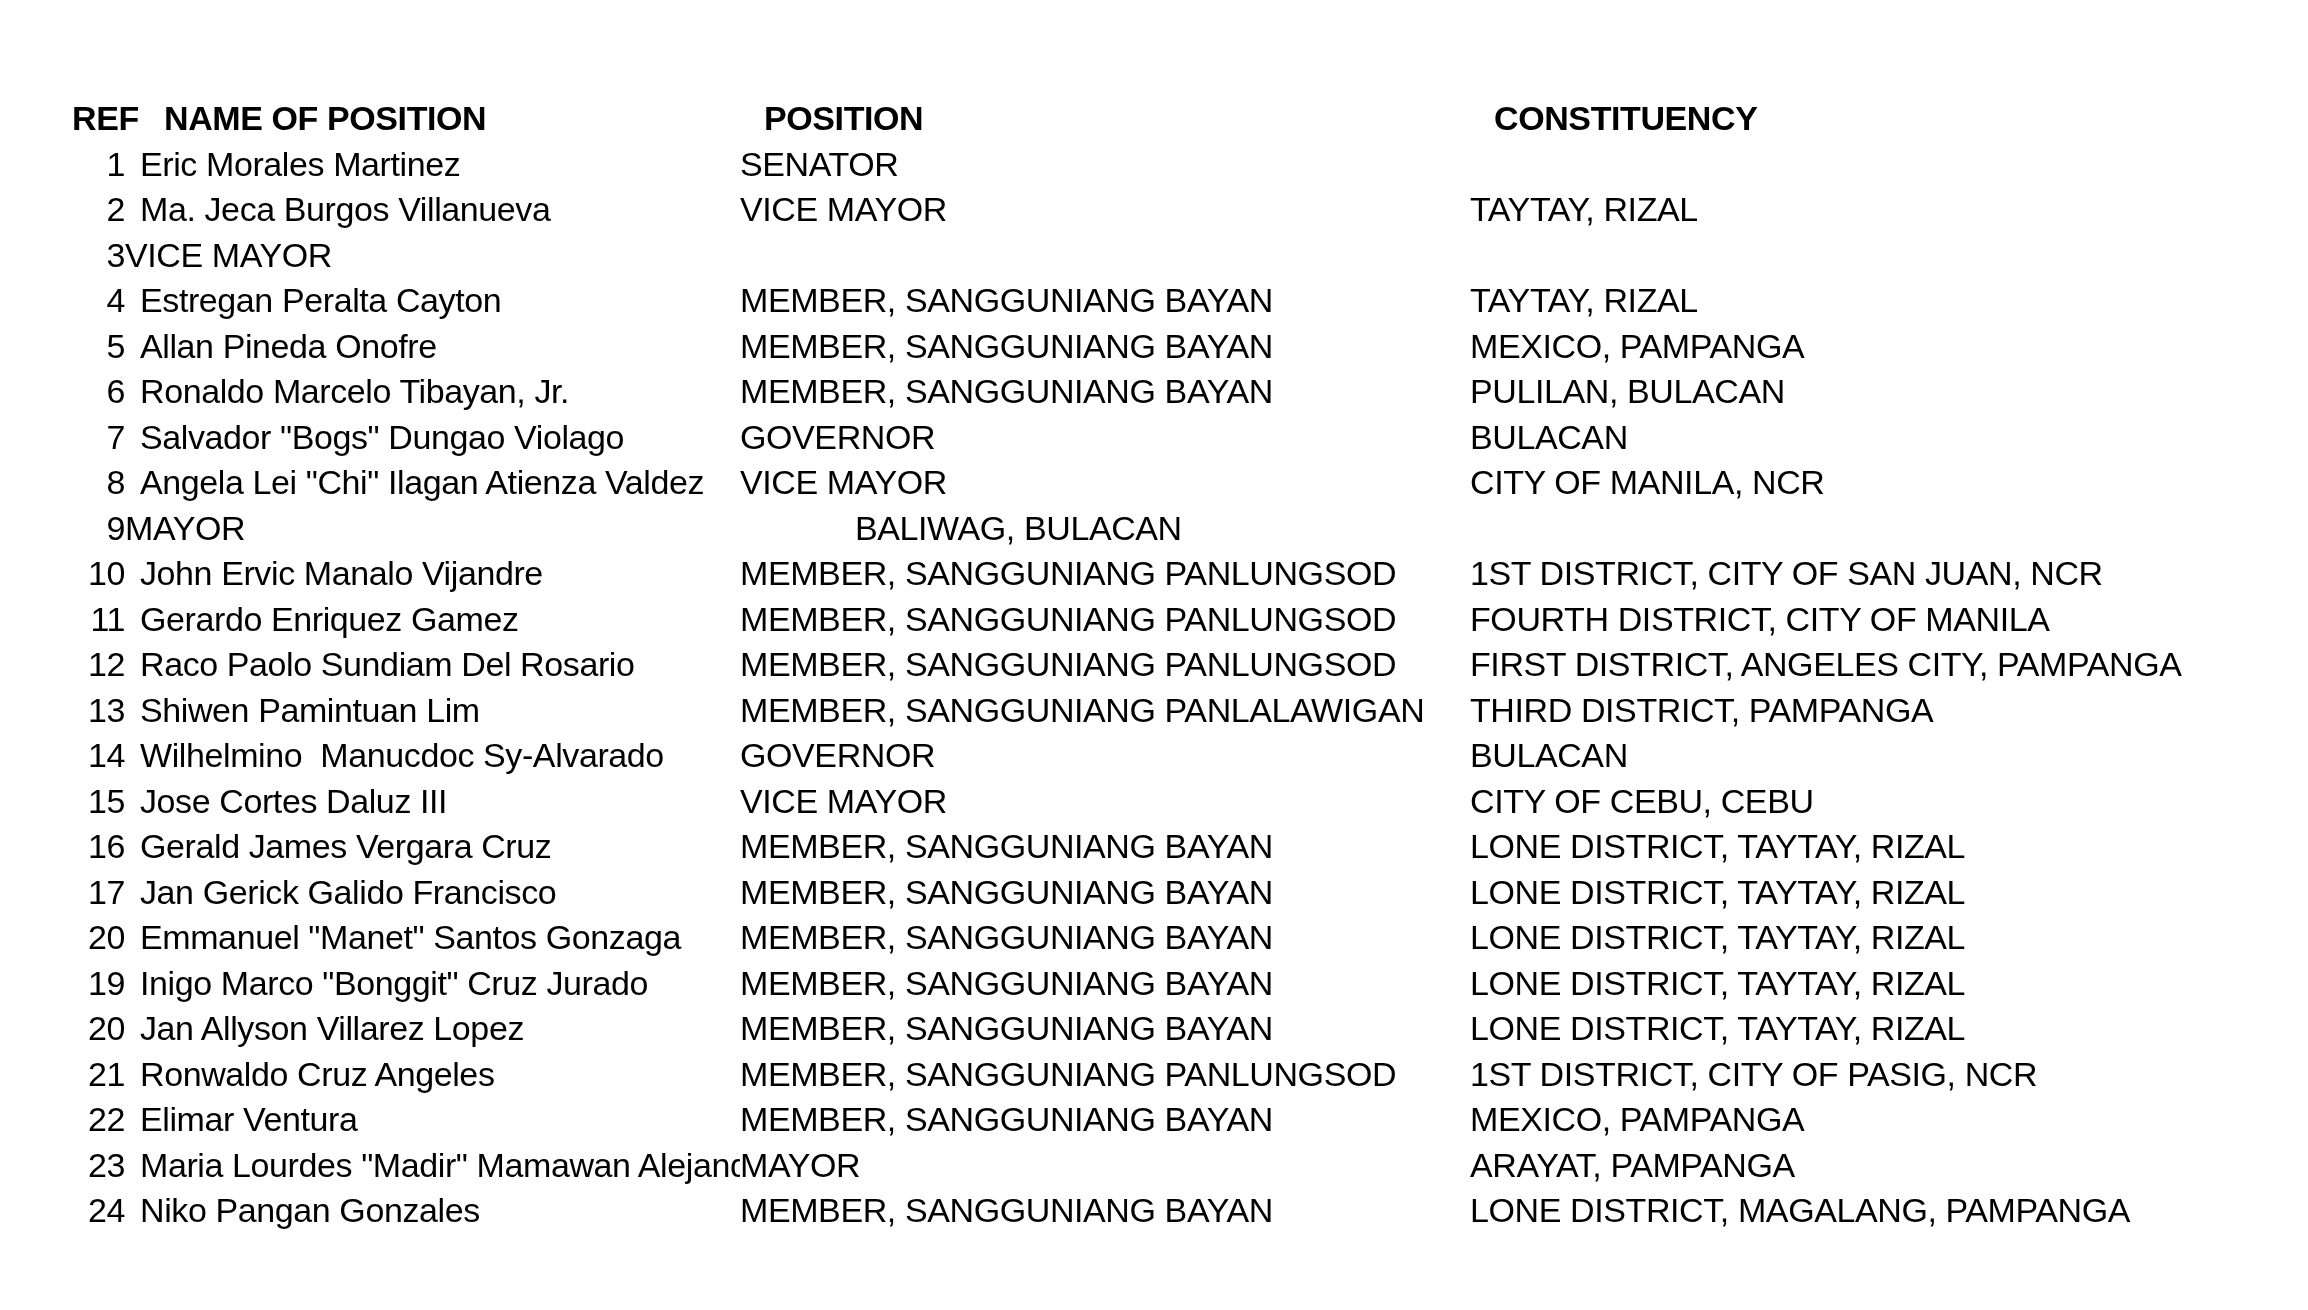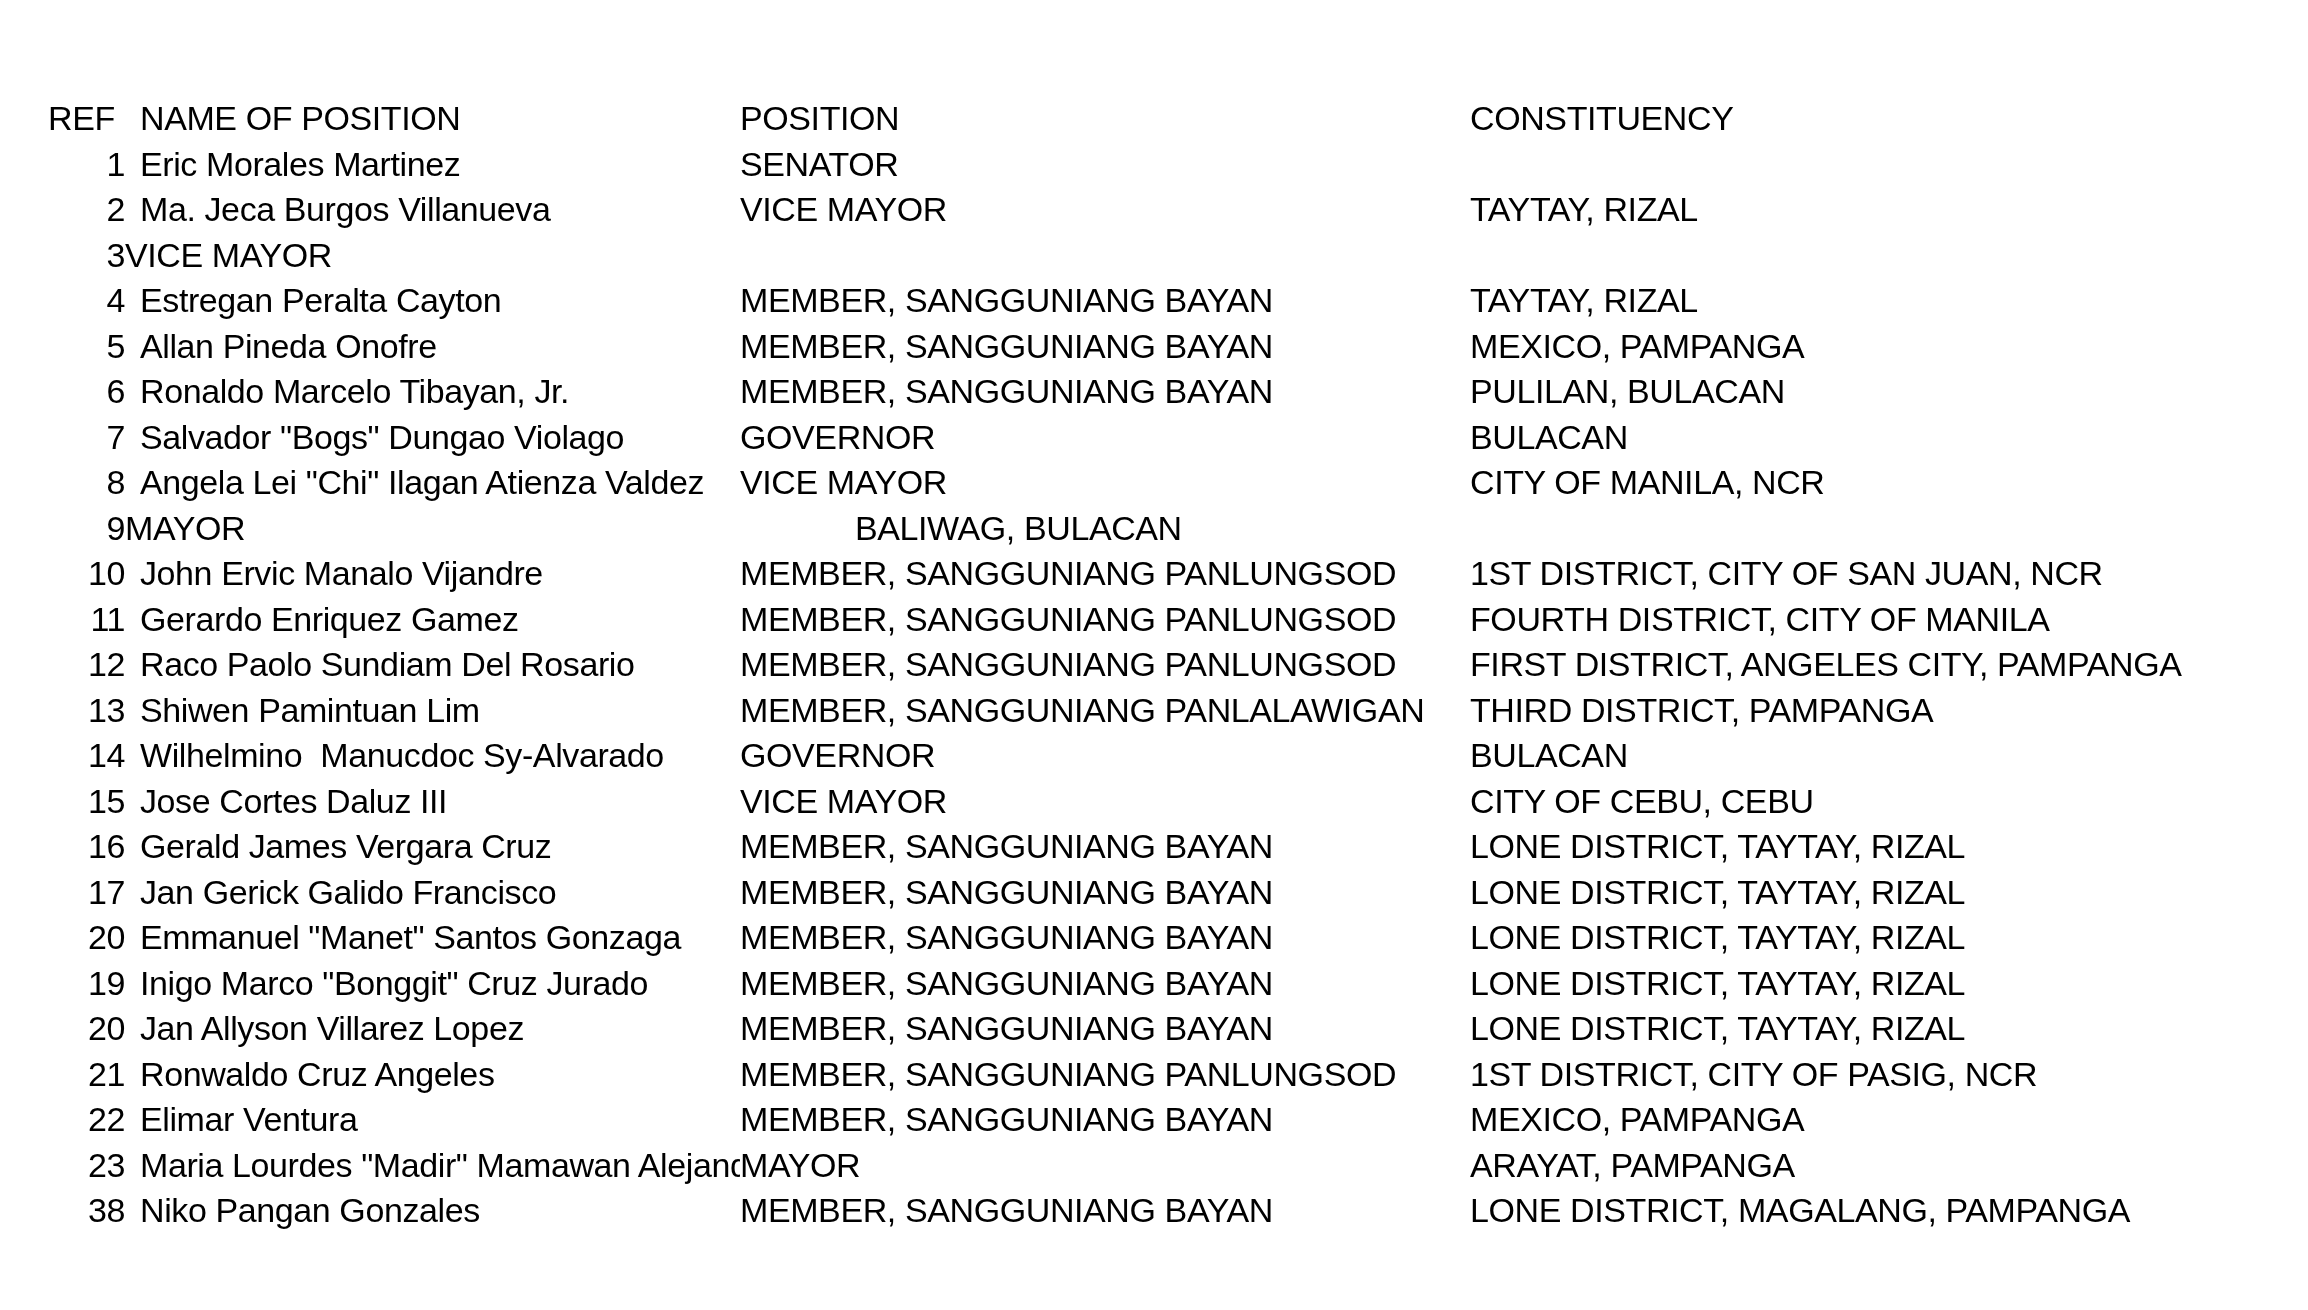--- a/index.html
+++ b/index.html
@@ -23,21 +23,22 @@
   }
   .row {
     display: flex;
     height: 45.5px;
     line-height: 45.5px;
     font-size: 34px;
     letter-spacing: -0.4px;
     white-space: pre;
   }
   .row.header {
-    font-weight: normal;
+    font-weight: bold;
+    margin-left: 24px;
   }
   .c-ref {
     width: 77px;
     flex: 0 0 77px;
     text-align: right;
     overflow: hidden;
   }
   .header .c-ref {
     text-align: left;
   }
@@ -223,19 +224,19 @@
   </div>
 
   <div class="row">
     <div class="c-ref">23</div>
     <div class="c-name">Maria Lourdes "Madir" Mamawan Alejandro</div>
     <div class="c-pos">MAYOR</div>
     <div class="c-const">ARAYAT, PAMPANGA</div>
   </div>
 
   <div class="row">
-    <div class="c-ref">38</div>
+    <div class="c-ref">24</div>
     <div class="c-name">Niko Pangan Gonzales</div>
     <div class="c-pos">MEMBER, SANGGUNIANG BAYAN</div>
     <div class="c-const">LONE DISTRICT, MAGALANG, PAMPANGA</div>
   </div>
 </div>
 </div>
 
 </body></html>

